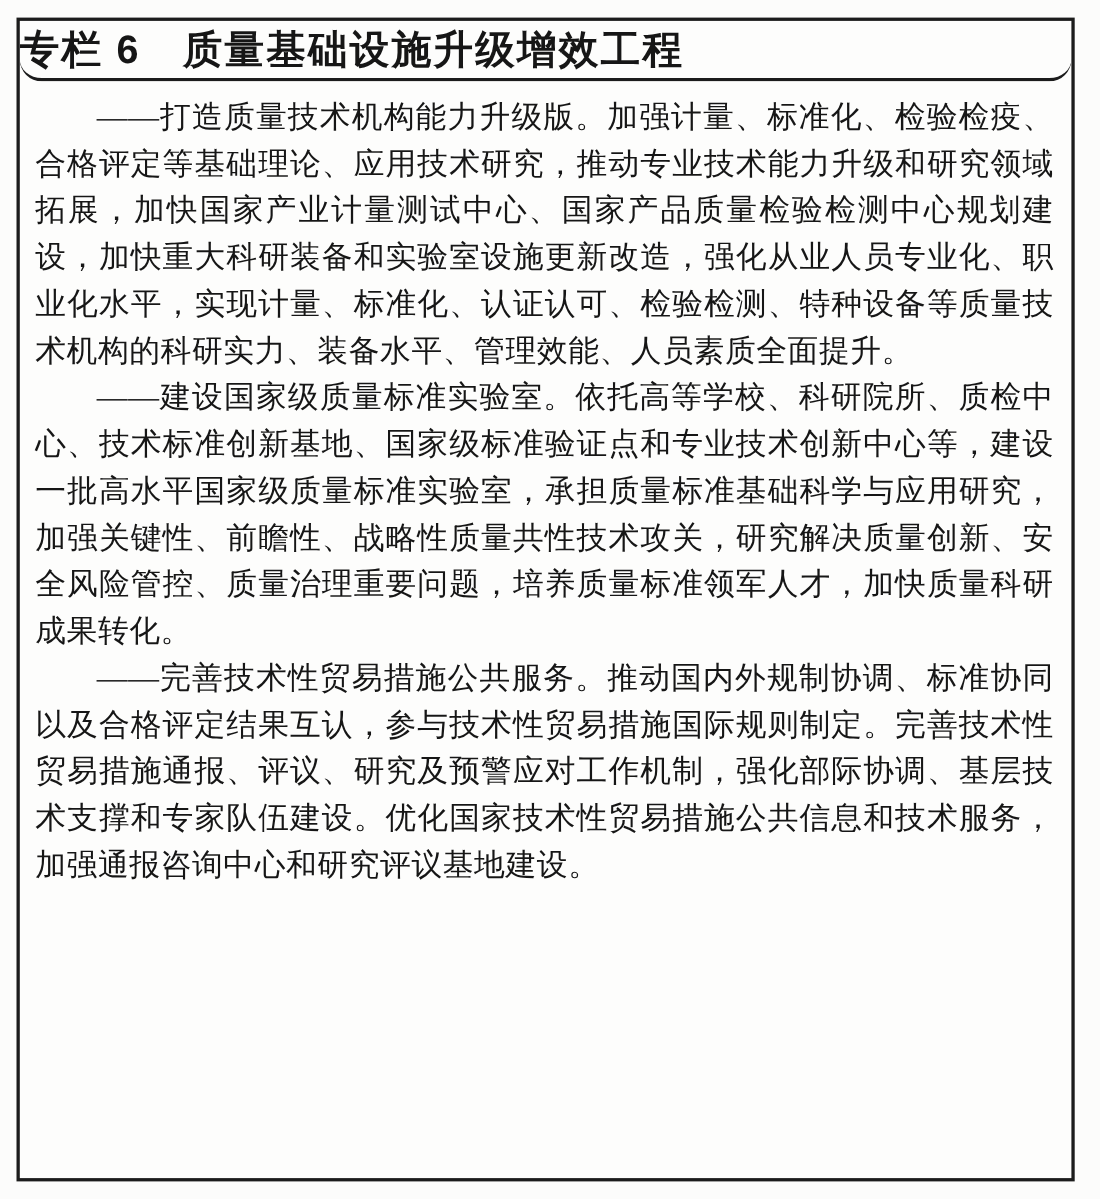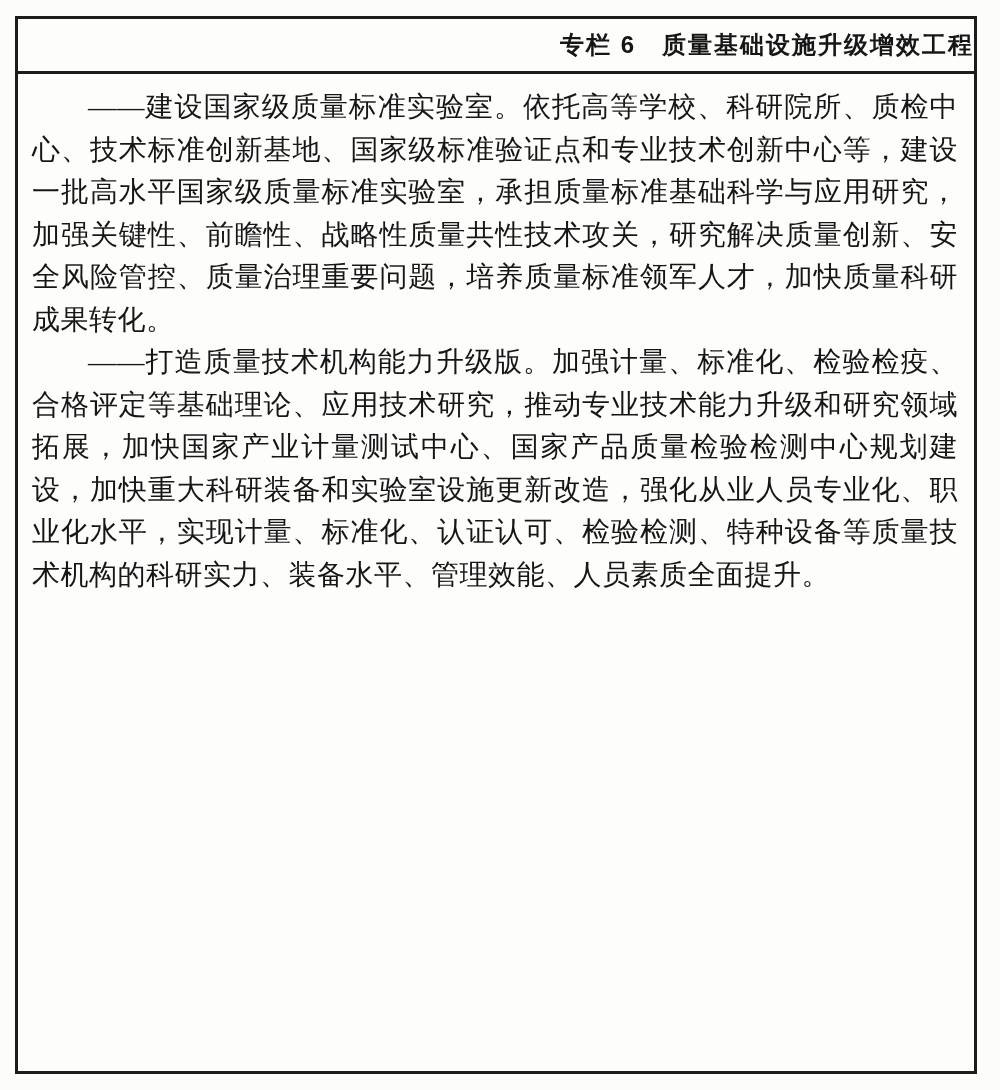--- a/index.html
+++ b/index.html
@@ -23,27 +23,28 @@
     height: 1058px;
     box-sizing: border-box;
     border: 3px solid #1c1c1c;
     background: #fdfdfc;
   }
   .panel-title {
     box-sizing: border-box;
     height: 55px;
     line-height: 52px;
     border-bottom: 3px solid #1c1c1c;
-    text-align: right;
+    text-align: left;
     font-family: "Liberation Sans", "DejaVu Sans", sans-serif;
     font-weight: 700;
-    font-size: 24px;
+    font-size: 36px;
     letter-spacing: 2px;
     white-space: nowrap;
     overflow: hidden;
+    border-radius: 20px;
   }
   .panel-body {
     box-sizing: border-box;
     padding: 12px 16px 0 14px;
     font-size: 28px;
     line-height: 42.5px;
     text-align: justify;
     text-align-last: left;
   }
   .panel-body p {
@@ -52,16 +53,17 @@
     letter-spacing: 0.5px;
     word-break: break-all;
   }
 </style>
 </head>
 <body>
 
 <div class="panel">
   <div class="panel-title">专栏 6　质量基础设施升级增效工程</div>
   <div class="panel-body">
+    <p>——打造质量技术机构能力升级版。加强计量、标准化、检验检疫、合格评定等基础理论、应用技术研究，推动专业技术能力升级和研究领域拓展，加快国家产业计量测试中心、国家产品质量检验检测中心规划建设，加快重大科研装备和实验室设施更新改造，强化从业人员专业化、职业化水平，实现计量、标准化、认证认可、检验检测、特种设备等质量技术机构的科研实力、装备水平、管理效能、人员素质全面提升。</p>
     <p>——建设国家级质量标准实验室。依托高等学校、科研院所、质检中心、技术标准创新基地、国家级标准验证点和专业技术创新中心等，建设一批高水平国家级质量标准实验室，承担质量标准基础科学与应用研究，加强关键性、前瞻性、战略性质量共性技术攻关，研究解决质量创新、安全风险管控、质量治理重要问题，培养质量标准领军人才，加快质量科研成果转化。</p>
-    <p>——打造质量技术机构能力升级版。加强计量、标准化、检验检疫、合格评定等基础理论、应用技术研究，推动专业技术能力升级和研究领域拓展，加快国家产业计量测试中心、国家产品质量检验检测中心规划建设，加快重大科研装备和实验室设施更新改造，强化从业人员专业化、职业化水平，实现计量、标准化、认证认可、检验检测、特种设备等质量技术机构的科研实力、装备水平、管理效能、人员素质全面提升。</p>
+    <p>——完善技术性贸易措施公共服务。推动国内外规制协调、标准协同以及合格评定结果互认，参与技术性贸易措施国际规则制定。完善技术性贸易措施通报、评议、研究及预警应对工作机制，强化部际协调、基层技术支撑和专家队伍建设。优化国家技术性贸易措施公共信息和技术服务，加强通报咨询中心和研究评议基地建设。</p>
   </div>
 </div>
 
 </body></html>

